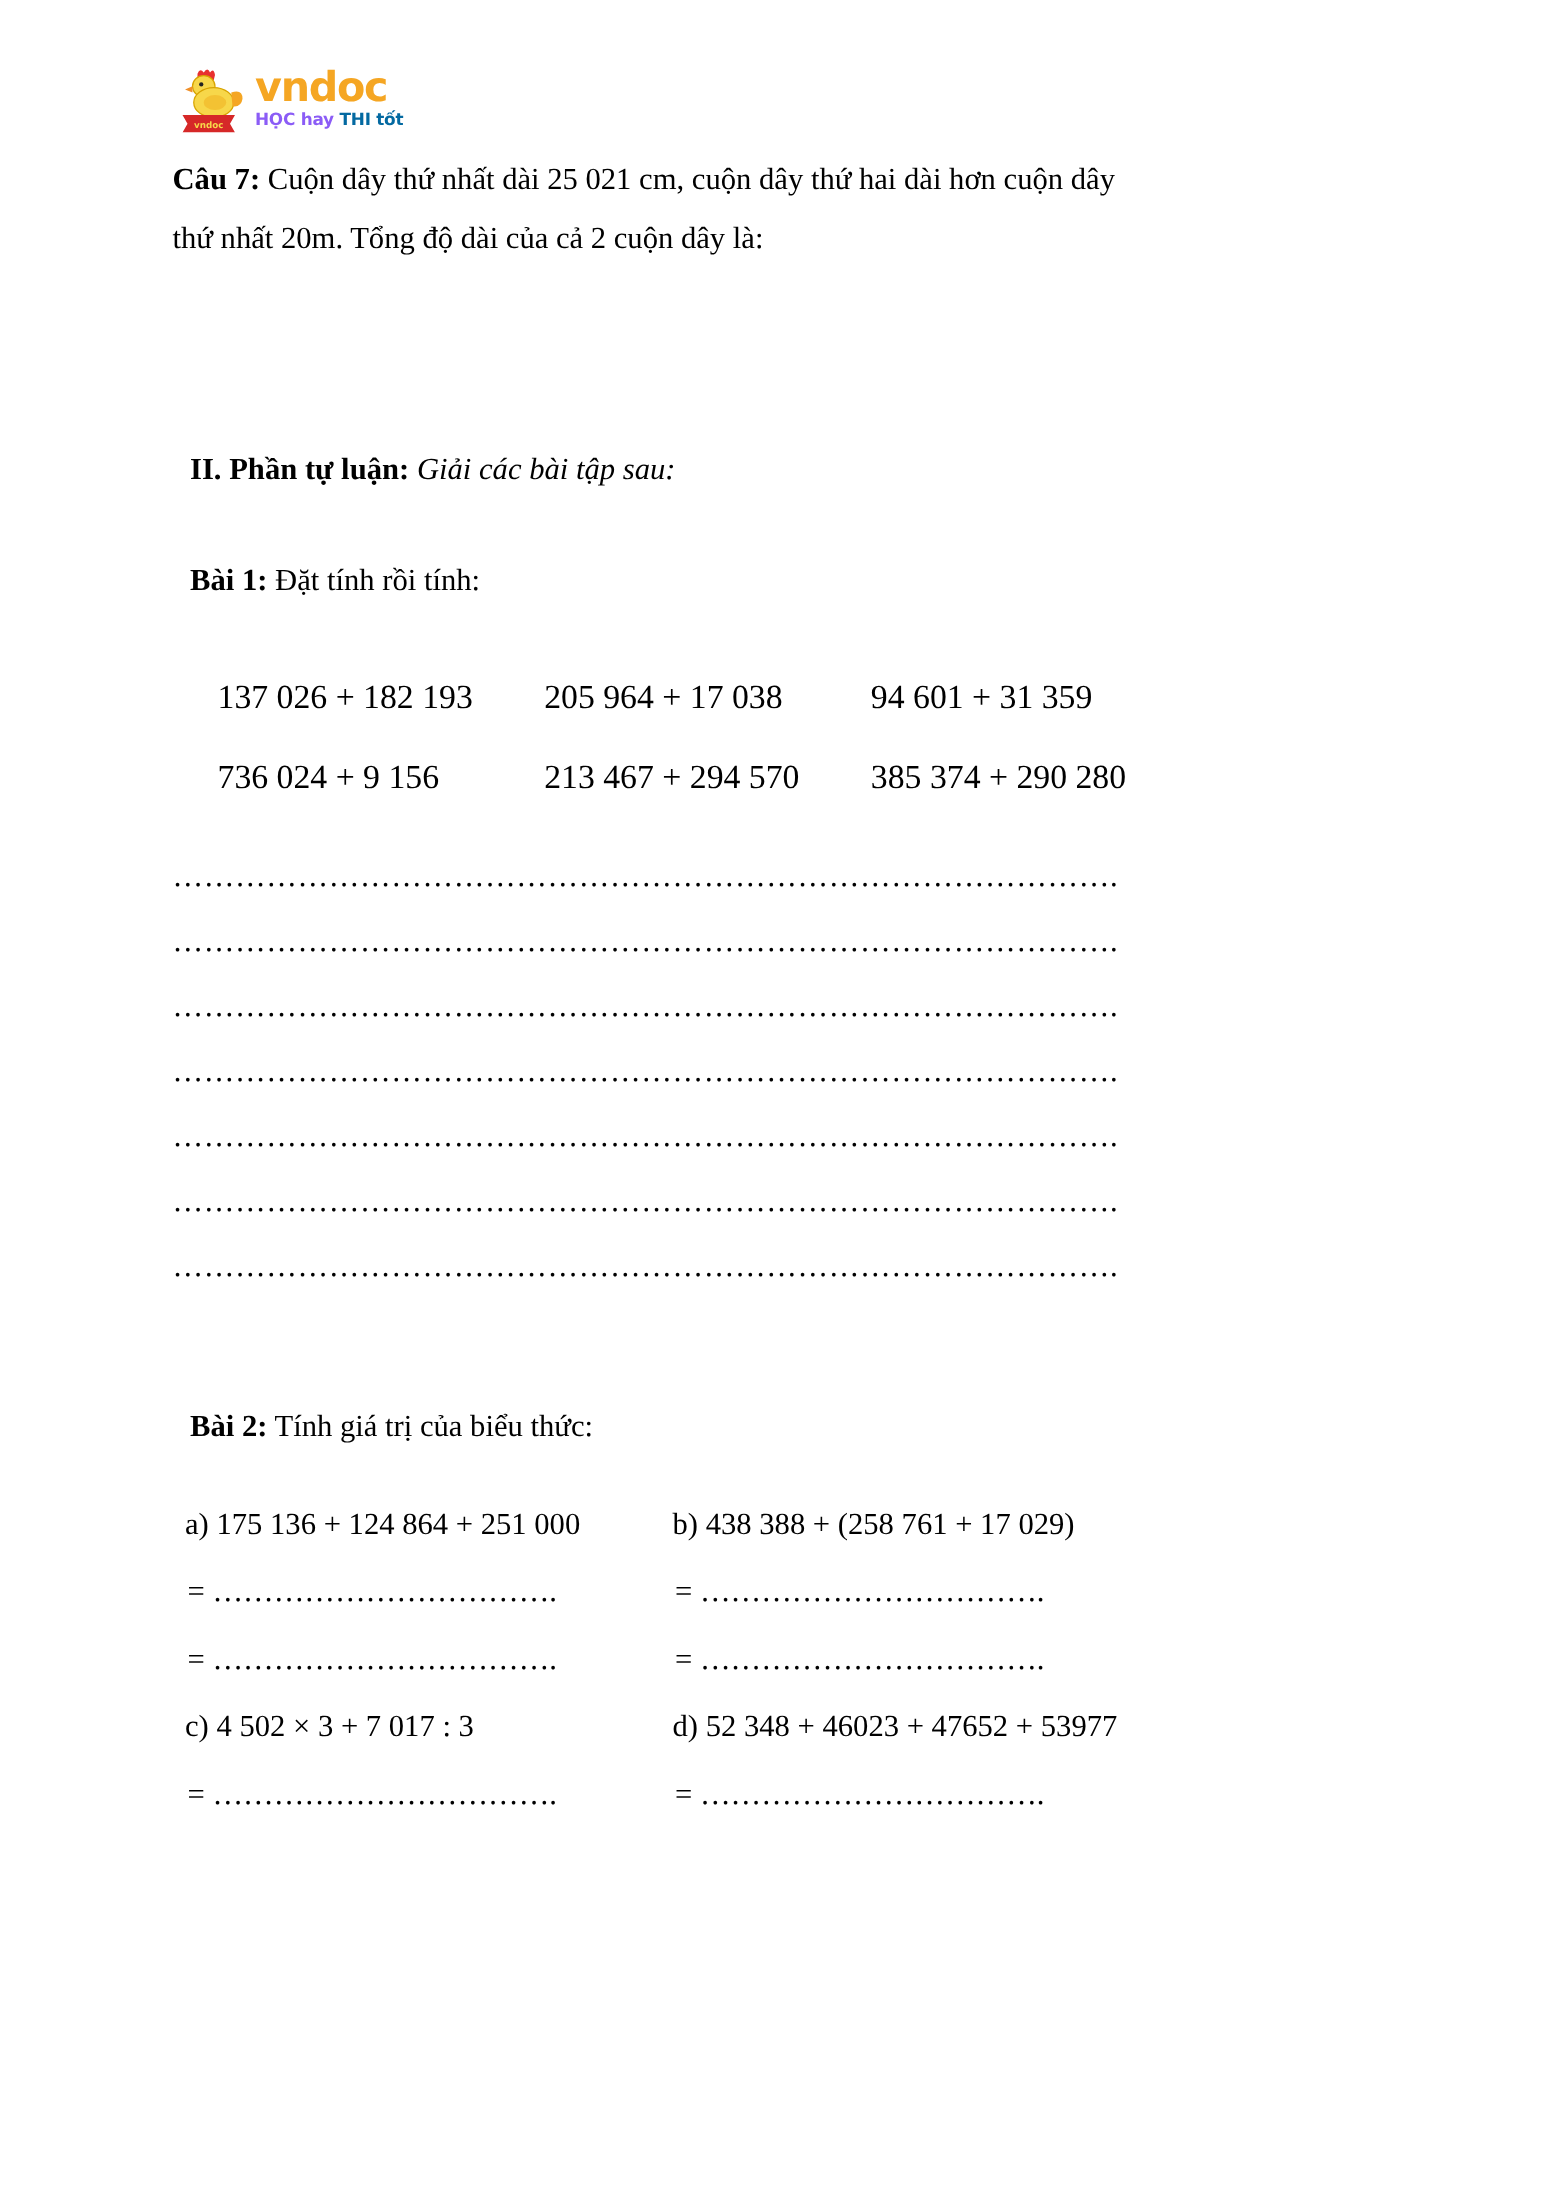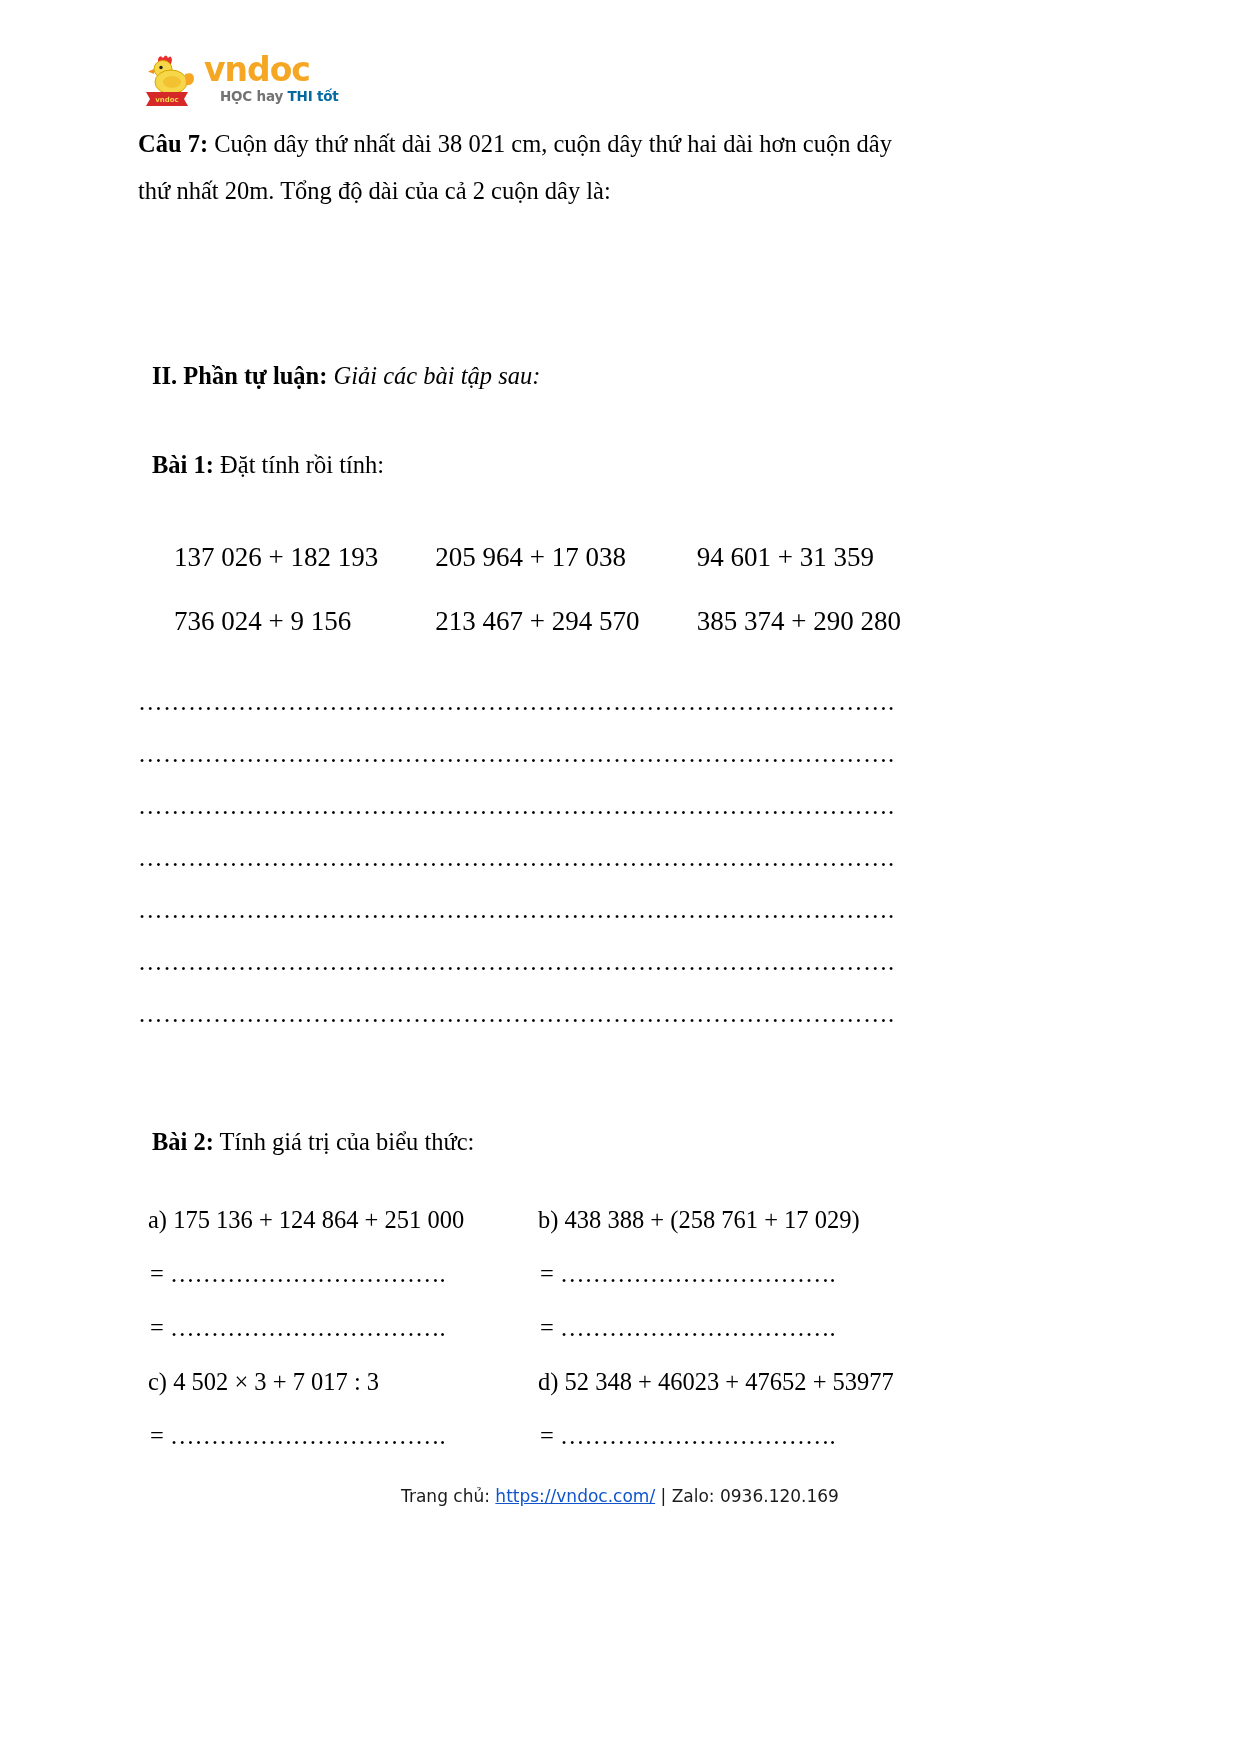--- a/index.html
+++ b/index.html
@@ -51,21 +51,21 @@
     line-height: 1;
   }
   .logo-tag {
     font-family: "DejaVu Sans", sans-serif;
     font-weight: 700;
     font-size: 13.5px;
     line-height: 1.25;
     margin-top: 2px;
     letter-spacing: -0.2px;
   }
-  .tag-a { color: #737373; margin-left: 16px; }
+  .tag-a { color: #8b5cf6; }
   .tag-b { color: #0369a1; }
 
   
   .content {
     position: absolute;
     left: 138px;
     top: 120px;
     width: 820px;
   }
 
@@ -176,21 +176,21 @@
     </div>
     <div class="logo-text">
       <span class="logo-word">vndoc</span>
       <span class="logo-tag"><span class="tag-a">HỌC hay </span><span class="tag-b">THI tốt</span></span>
     </div>
   </div>
 
   <div class="content">
 
     <div class="q-block">
-      <p class="para"><span class="b">Câu 7:</span><span> Cuộn dây thứ nhất dài 38 021 cm, cuộn dây thứ hai dài hơn cuộn dây</span></p>
+      <p class="para"><span class="b">Câu 7:</span><span> Cuộn dây thứ nhất dài 25 021 cm, cuộn dây thứ hai dài hơn cuộn dây</span></p>
       <p class="para">thứ nhất 20m. Tổng độ dài của cả 2 cuộn dây là:</p>
     </div>
 
     <div class="spacer-md"></div>
 
 
     <div class="spacer-lg"></div>
     <div class="spacer-md"></div>
 
     <p class="section-head"><span class="b">II. Phần tự luận:</span><span class="i"> Giải các bài tập sau:</span></p>
@@ -250,17 +250,14 @@
       <span class="b2-col">c) 4 502 × 3 + 7 017 : 3</span>
       <span class="b2-col">d) 52 348 + 46023 + 47652 + 53977</span>
     </div>
     <div class="b2-row">
       <span class="b2-col eq">= …………………………….</span>
       <span class="b2-col eq">= …………………………….</span>
     </div>
 
   </div>
 
-  <div class="footer">
-    <span>Trang chủ: </span><a href="#">https://vndoc.com/</a><span> | Zalo: 0936.120.169</span>
-  </div>
 
 </div>
 
 </body></html>

